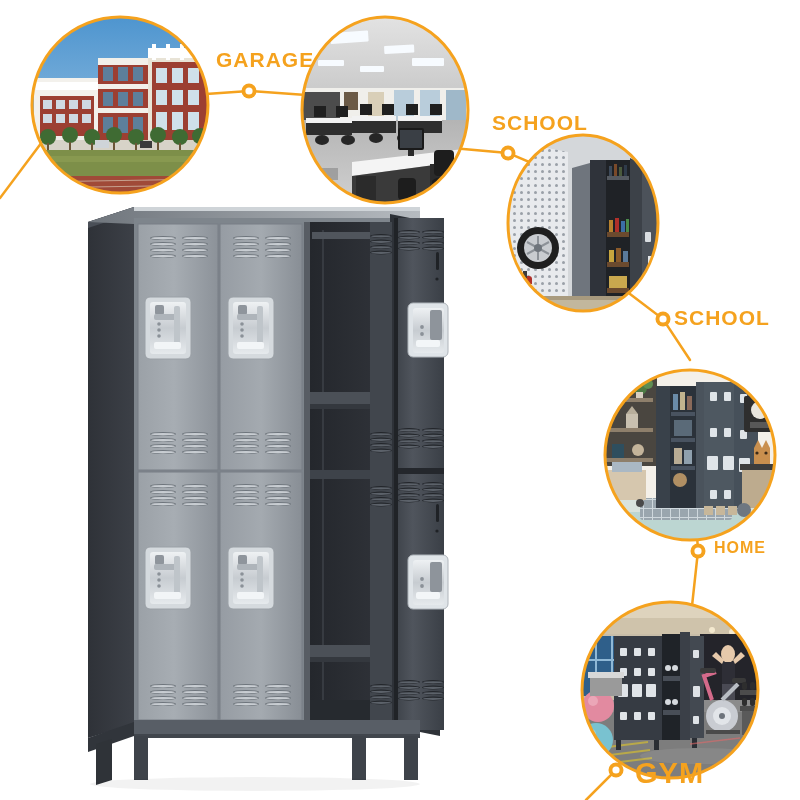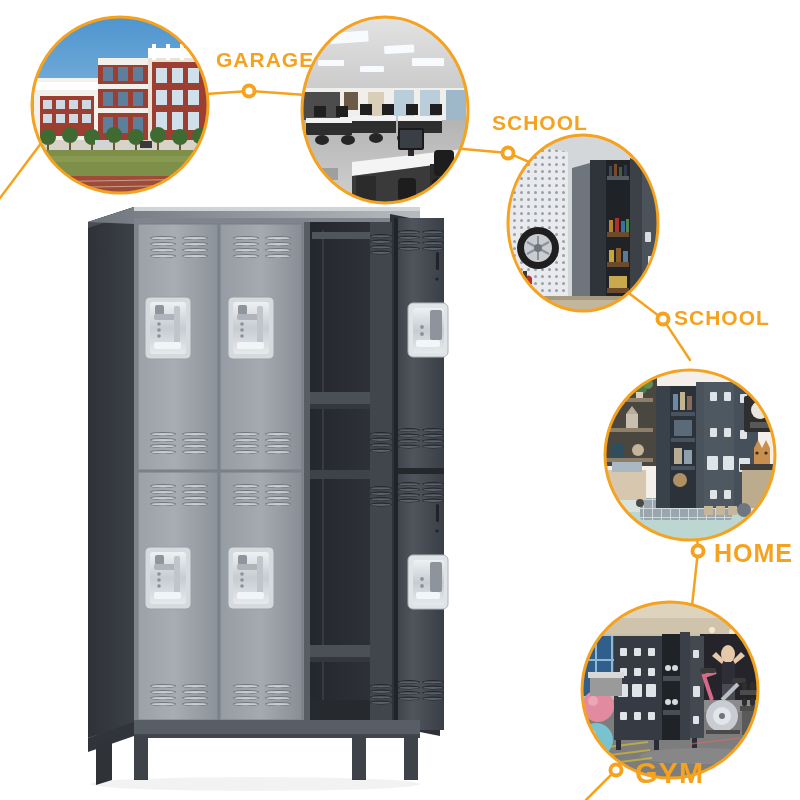--- a/index.html
+++ b/index.html
@@ -709,17 +709,17 @@
     </g>
     <ellipse cx="670" cy="690" rx="88" ry="88" fill="none" stroke="#F5A21E" stroke-width="3"></ellipse>
   </svg>
 
   <div class="lbl" style="left:216px;top:48px;font-size:21px;">GARAGE</div>
 
   <div class="lbl" style="left:492px;top:111px;font-size:21px;">SCHOOL</div>
 
   <div class="lbl" style="left:674px;top:306px;font-size:21px;">SCHOOL</div>
 
-  <div class="lbl" style="left:714px;top:539px;font-size:25px;">HOME</div>
+  <div class="lbl" style="left:714px;top:539px;font-size:16px;">HOME</div>
 
   <div class="lbl" style="left:635px;top:757px;font-size:29px;">GYM</div>
 
 </div>
 
 </body></html>

